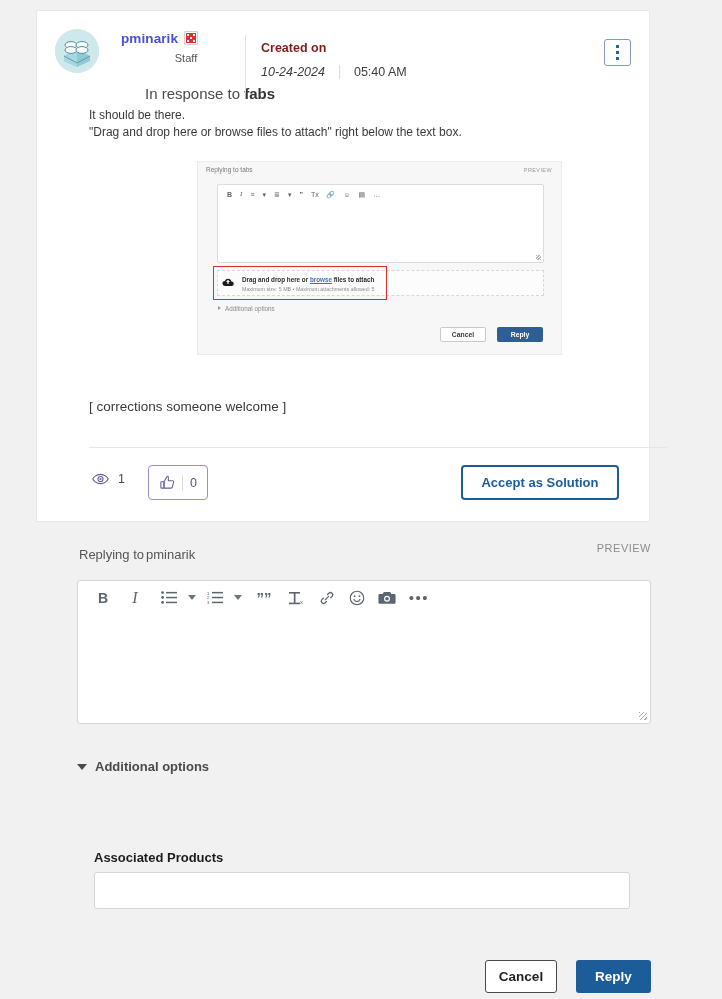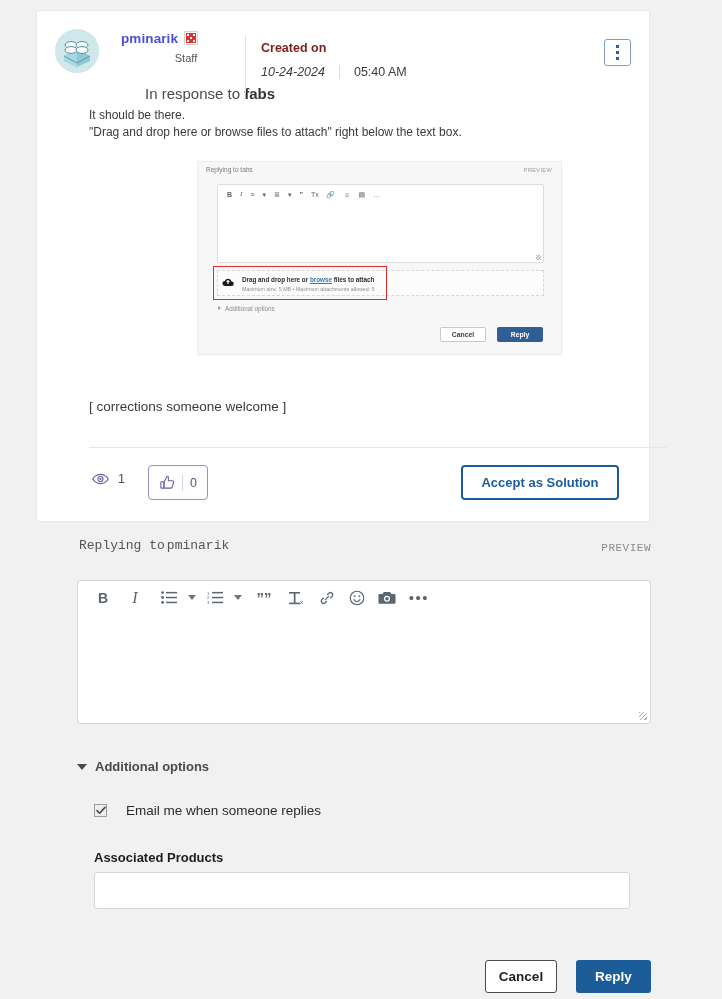--- a/index.html
+++ b/index.html
@@ -118,21 +118,21 @@
   .kudos .kcnt { font-size: 12.5px; color: #5e4f84; }
   .accept-btn {
     position: absolute; right: 30px; top: 454px; width: 158px; height: 35px;
     border: 2px solid #1c5d99; border-radius: 4px; background: #fff;
     color: #1c5d99; font-size: 13px; font-weight: bold;
     display: flex; align-items: center; justify-content: center; cursor: pointer;
   }
 
   
   .composer { position: absolute; left: 36px; top: 522px; width: 650px; }
-  .rep-head { position: relative; height: 44px; padding: 12px 0 0 41px; font-family: Liberation Mono, monospace; }
+  .rep-head { position: relative; height: 44px; padding: 21px 0 0 41px; }
   .rep-title { font-size: 18px; color: #1c1c1c; }
   .rep-title span { font-size: 13px; color: #555; margin-left: 2px; }
   .rep-preview { position: absolute; right: 35px; top: 20px; font-size: 11px; color: #8c8c8c; letter-spacing: .5px; }
 
   .editor {
     position: absolute; left: 41px; top: 58px; width: 574px; height: 144px;
     background: #fff; border: 1px solid #d6d6d6; border-radius: 3px;
   }
   .toolbar { display: flex; align-items: center; height: 33px; padding-left: 12px; }
   .tb { color: #5b6670; display: inline-flex; align-items: center; justify-content: center;
@@ -367,28 +367,20 @@
         <span class="tb tb-dots">•••</span>
       </div>
       <div class="resize-h"></div>
     </div>
 
     <div class="addl-options">
       <span class="tri"></span>
       <span class="lbl">Additional options</span>
     </div>
 
-    <div class="email-row">
-      <span class="chkbox">
-        <svg width="10" height="9" viewBox="0 0 10 9">
-          <path d="M1 4.6 L3.6 7.2 L9 1.4" fill="none" stroke="#4a4a4a" stroke-width="1.6" stroke-linecap="round" stroke-linejoin="round"></path>
-        </svg>
-      </span>
-      <span class="email-lbl">Email me when someone replies</span>
-    </div>
 
     <div class="assoc-lbl">Associated Products</div>
     <div class="assoc-input">
       <input type="text" value="" placeholder="" style="">
     </div>
 
     <div class="cancel-btn">Cancel</div>
     <div class="reply-btn">Reply</div>
   </div>
 

